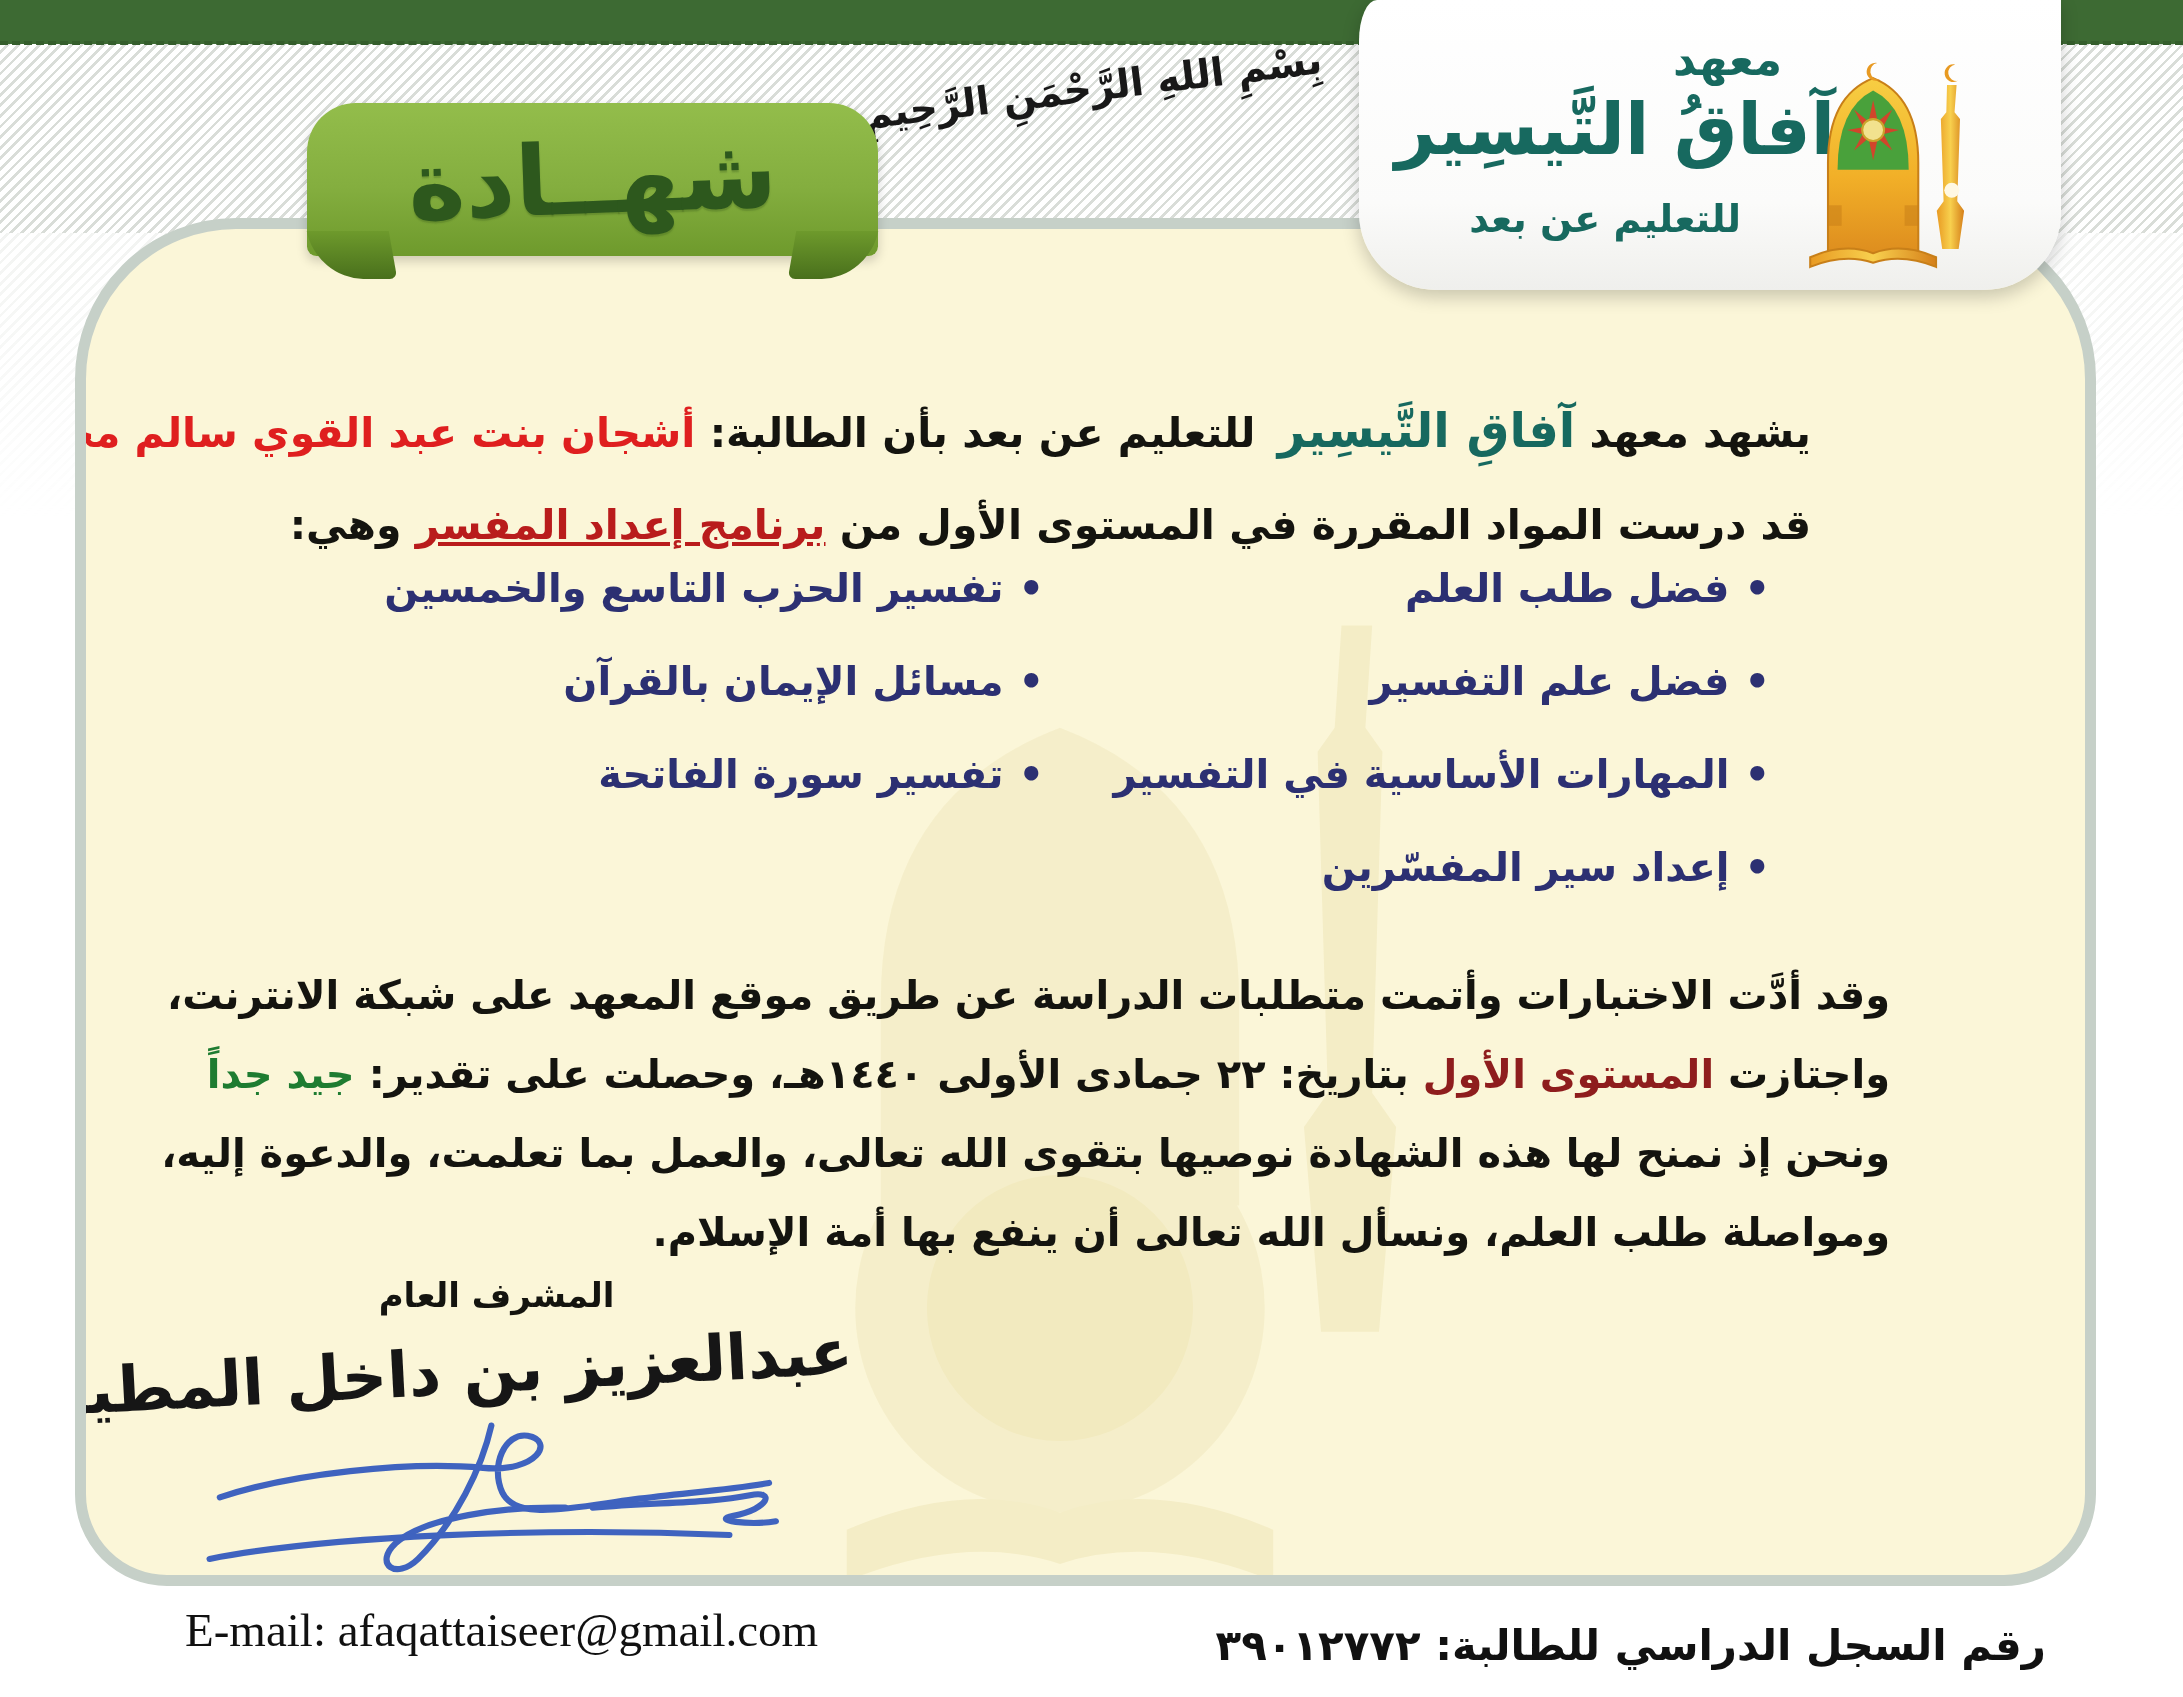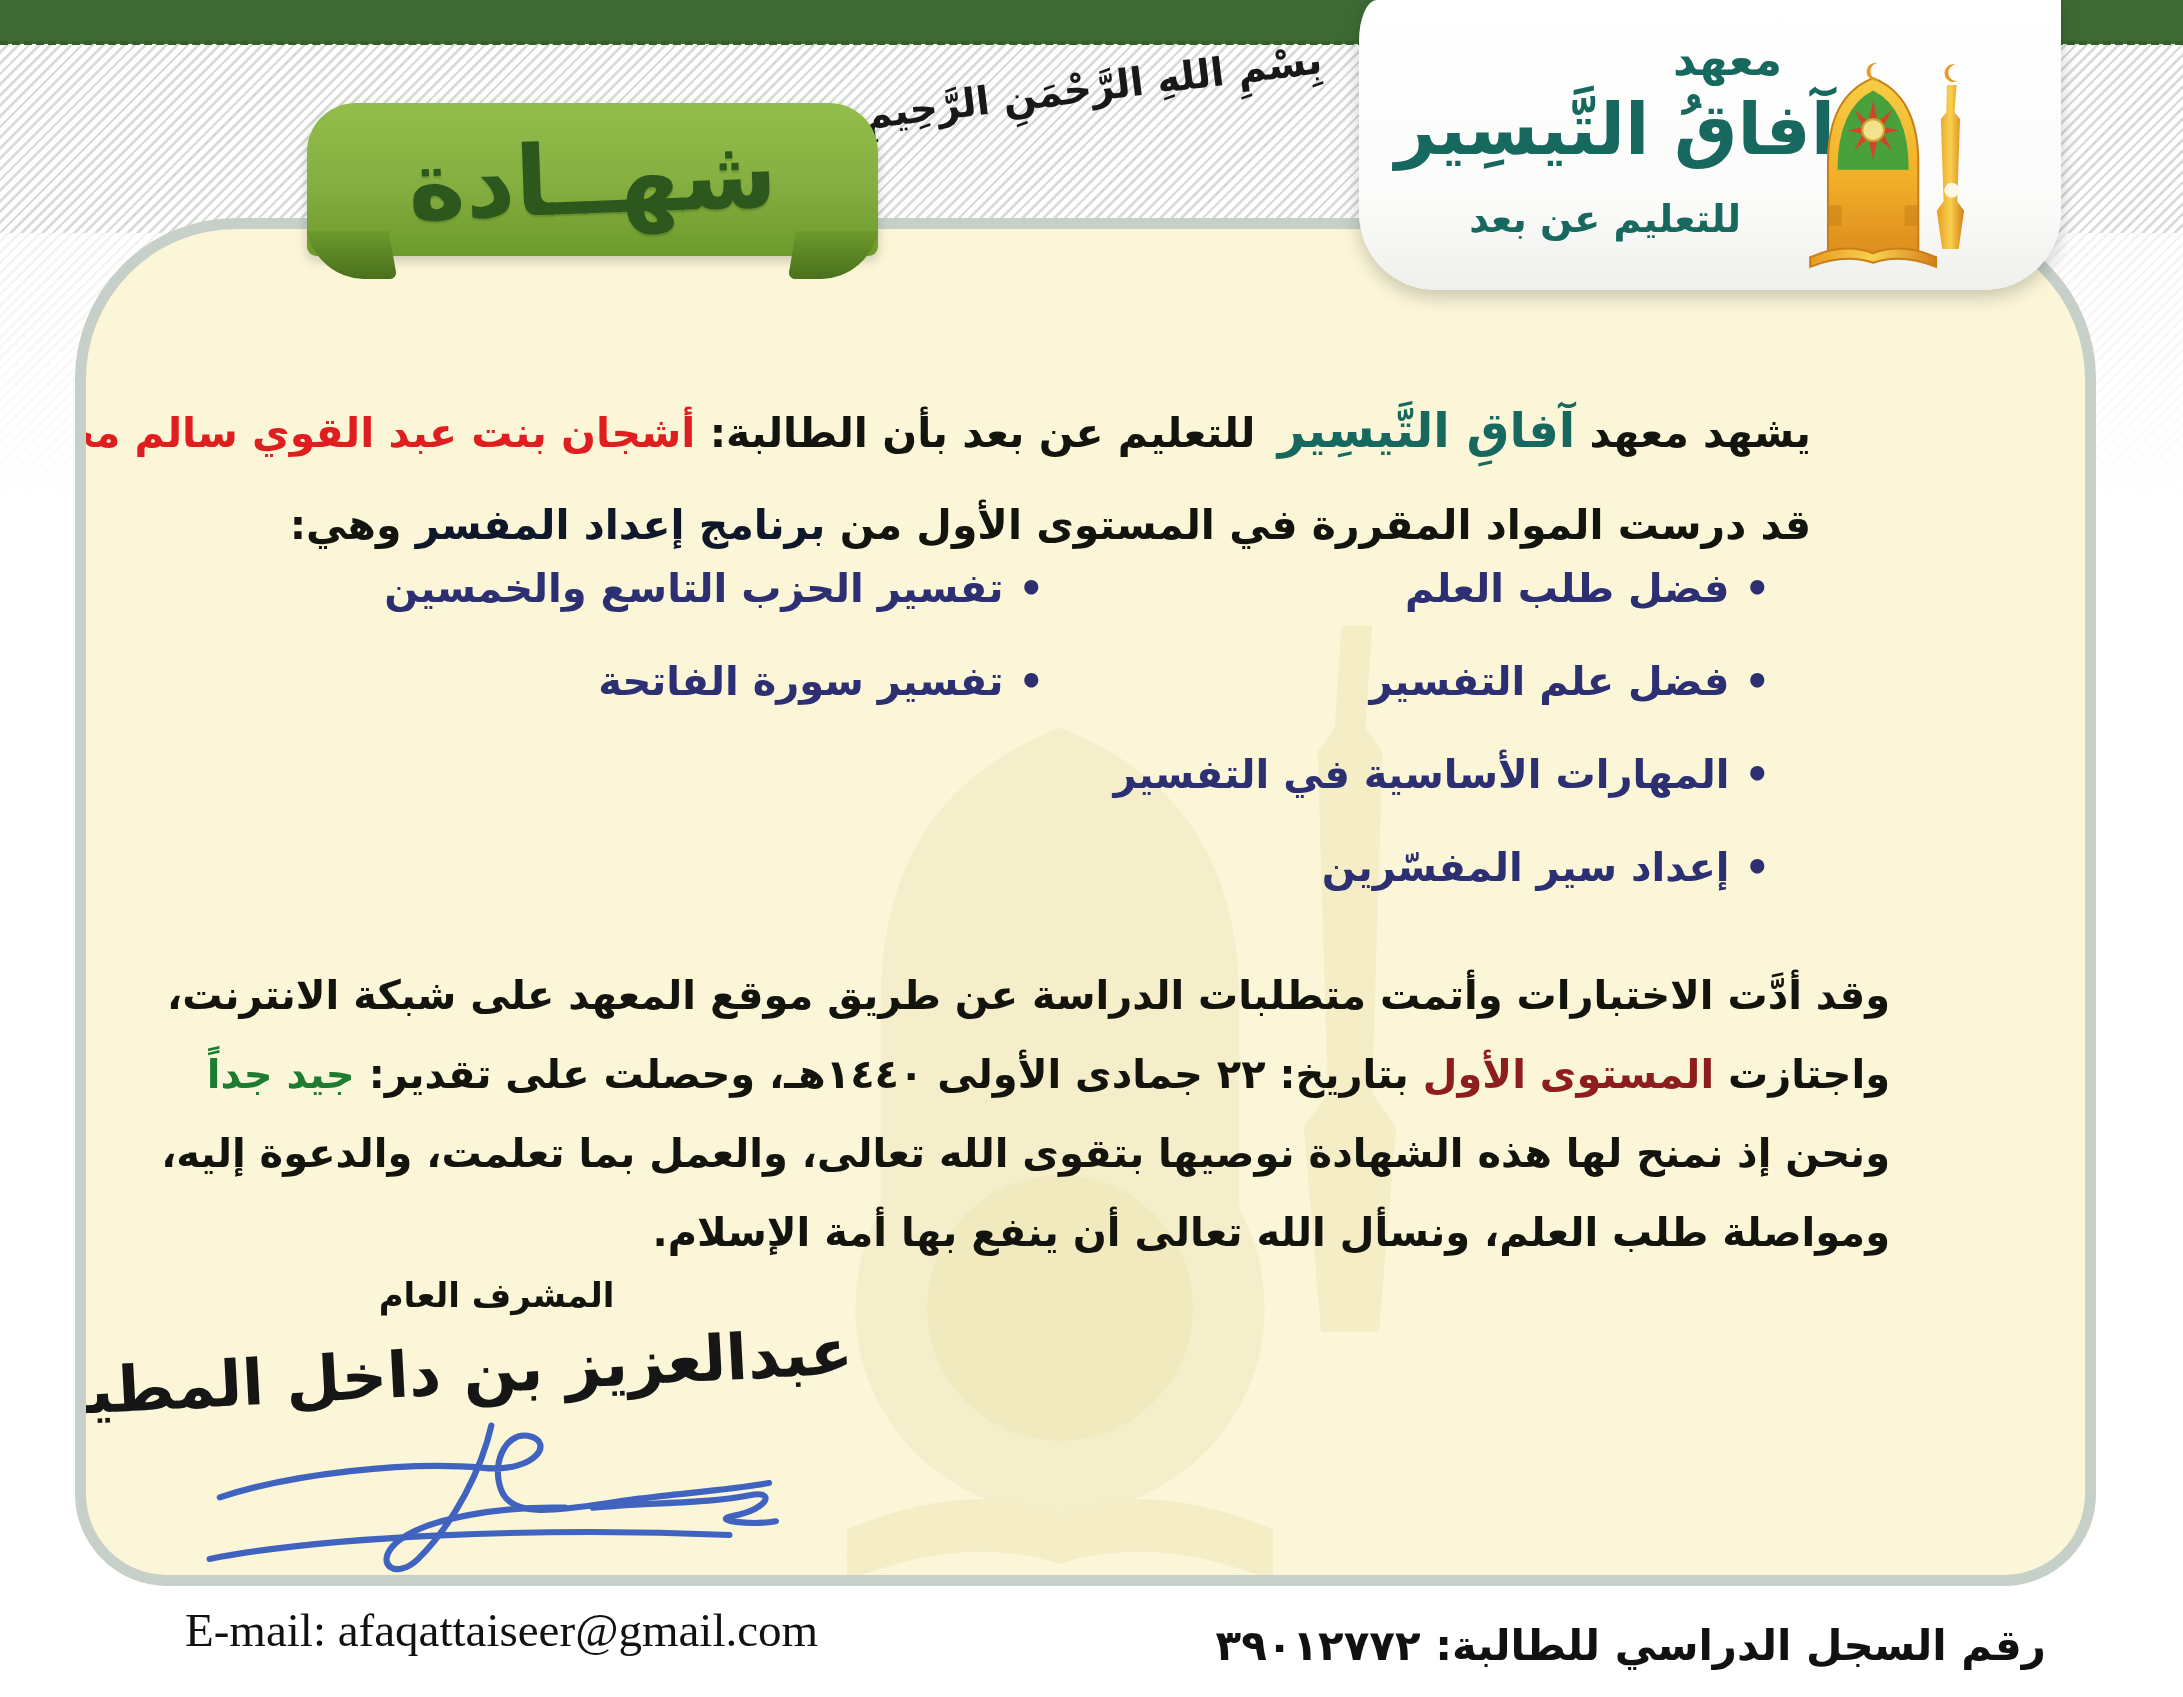--- a/index.html
+++ b/index.html
@@ -51,21 +51,21 @@
              border-radius:161px 161px 92px 92px;box-sizing:border-box;overflow:hidden;}
   .watermark{position:absolute;left:691px;top:260px;width:856px;height:1109px;opacity:.55;}
 
   .rtl{direction:rtl;unicode-bidi:embed;}
   .nowrap{white-space:nowrap;}
 
   .line1{position:absolute;right:274px;top:173px;font-size:41px;font-weight:bold;color:#14140f;}
   .line1 .inst{color:#17695f;font-size:48px;margin-left:8px;}
   .line1 .student{color:#df1f1f;}
   .line2{position:absolute;right:274px;top:272px;font-size:41px;font-weight:bold;color:#14140f;}
-  .line2 .program{color:#0f172a;}
+  .line2 .program{color:#b91c1c;text-decoration:underline;}
 
   .courses{position:absolute;top:336px;margin:0;padding:0;list-style:none;
            font-size:40px;font-weight:bold;color:#2c3072;}
   .courses.col-right{right:315px;}
   .courses.col-left{right:1041px;}
   .courses li{height:93px;text-align:right;white-space:nowrap;}
   .courses li::before{content:"•";margin-left:15px;font-size:40px;}
 
   .para{position:absolute;right:195px;left:137px;top:727px;font-size:40px;font-weight:bold;
         color:#14140f;text-align:right;line-height:79px;}
@@ -168,20 +168,21 @@
     </div>
 
     <ul class="courses col-right rtl">
       <li>فضل طلب العلم</li>
       <li>فضل علم التفسير</li>
       <li>المهارات الأساسية في التفسير</li>
       <li>إعداد سير المفسّرين</li>
     </ul>
     <ul class="courses col-left rtl">
       <li>تفسير الحزب التاسع والخمسين</li>
+      <li>مسائل الإيمان بالقرآن</li>
       <li>تفسير سورة الفاتحة</li>
     </ul>
 
     <div class="para rtl">
       <div class="nowrap">وقد أدَّت الاختبارات وأتمت متطلبات الدراسة عن طريق موقع المعهد على شبكة الانترنت،</div>
       <div class="nowrap">
         <span>واجتازت </span><span class="level">المستوى الأول</span><span> بتاريخ: ٢٢ جمادى الأولى ١٤٤٠هـ، وحصلت على تقدير: </span><span class="grade">جيد جداً</span>
       </div>
       <div class="nowrap">ونحن إذ نمنح لها هذه الشهادة نوصيها بتقوى الله تعالى، والعمل بما تعلمت، والدعوة إليه،</div>
       <div class="nowrap">ومواصلة طلب العلم، ونسأل الله تعالى أن ينفع بها أمة الإسلام.</div>

